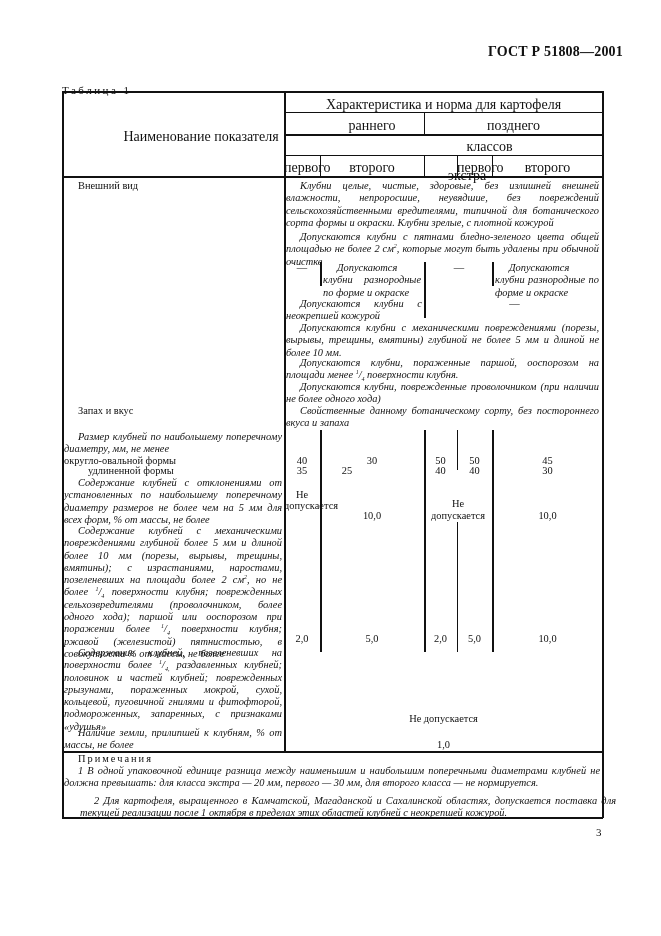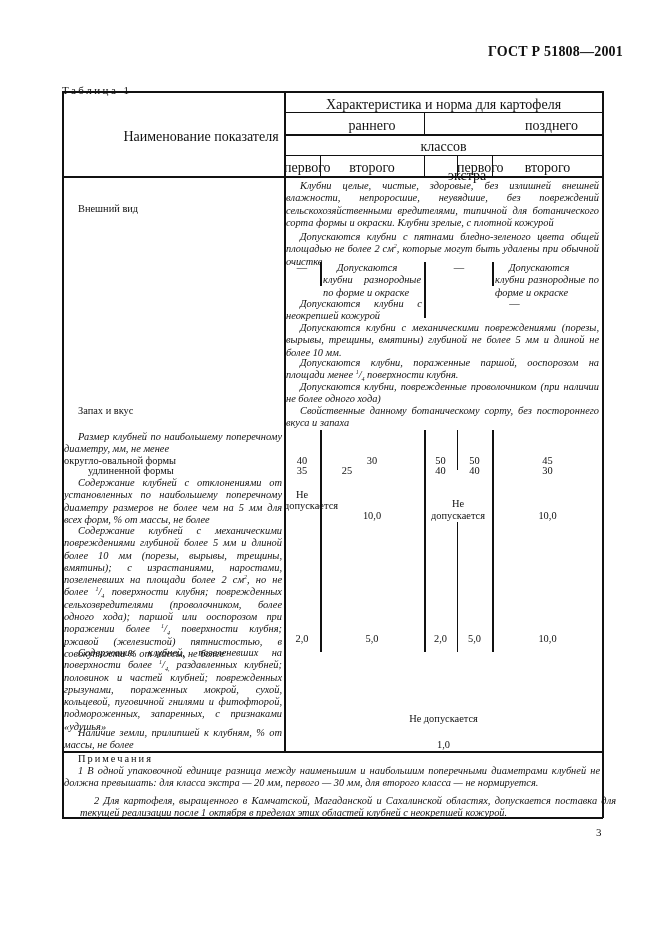--- a/index.html
+++ b/index.html
@@ -38,29 +38,29 @@
   <div class="ln" style="left:62px;top:176px;width:541px;height:1.5px;"></div>
   <div class="ln" style="left:424px;top:112px;width:1px;height:22px;"></div>
   <div class="ln" style="left:320px;top:155px;width:1px;height:21px;"></div>
   <div class="ln" style="left:424px;top:155px;width:1px;height:21px;"></div>
   <div class="ln" style="left:457px;top:155px;width:1px;height:21px;"></div>
   <div class="ln" style="left:492px;top:155px;width:1px;height:21px;"></div>
 
   <div class="h" style="left:62px;top:129px;width:222px;margin-left:28px;">Наименование показателя</div>
   <div class="h" style="left:284px;top:97px;width:319px;">Характеристика и норма для картофеля</div>
   <div class="h" style="left:284px;top:118px;width:140px;margin-left:18px;">раннего</div>
-  <div class="h" style="left:424px;top:118px;width:179px;padding-left:38px;">позднего</div>
-  <div class="h" style="left:284px;top:139px;width:319px;">классов</div>
+  <div class="h" style="left:424px;top:118px;width:179px;">позднего</div>
+  <div class="h" style="left:284px;top:139px;width:319px;padding-left:46px;">классов</div>
   <div class="h" style="left:284px;top:160px;width:36px;">первого</div>
   <div class="h" style="left:320px;top:160px;width:104px;">второго</div>
   <div class="h" style="left:448px;top:160px;width:33px;margin-top:8px;">экстра</div>
   <div class="h" style="left:457px;top:160px;width:35px;">первого</div>
   <div class="h" style="left:492px;top:160px;width:111px;">второго</div>
 
-  <div class="t" style="left:78px;top:180px;margin-top:23px;">Внешний вид</div>
+  <div class="t" style="left:78px;top:180px;">Внешний вид</div>
   <div class="t j ind" style="left:286px;top:180px;width:313px;">Клубни целые, чистые, здоровые, без излишней внешней влажности, непроросшие, неувядшие, без повреждений сельскохозяйственными вредителями, типичной для ботанического сорта формы и окраски. Клубни зрелые, с плотной кожурой</div>
   <div class="t j ind" style="left:286px;top:231px;width:313px;">Допускаются клубни с пятнами бледно-зеленого цвета общей площадью не более 2 см<sup>2</sup>, которые могут быть удалены при обычной очистке</div>
 
   <div class="ln" style="left:320px;top:262px;width:2px;height:24px;"></div>
   <div class="ln" style="left:424px;top:262px;width:2px;height:56px;"></div>
   <div class="ln" style="left:492px;top:262px;width:2px;height:24px;"></div>
   <div class="t c" style="left:284px;top:262px;width:36px;">—</div>
   <div class="t j ind" style="left:323px;top:262px;width:98px;">Допускаются клубни разнородные по форме и окраске</div>
   <div class="t c" style="left:426px;top:262px;width:66px;">—</div>
   <div class="t j ind" style="left:495px;top:262px;width:104px;">Допускаются клубни разнородные по форме и окраске</div>

